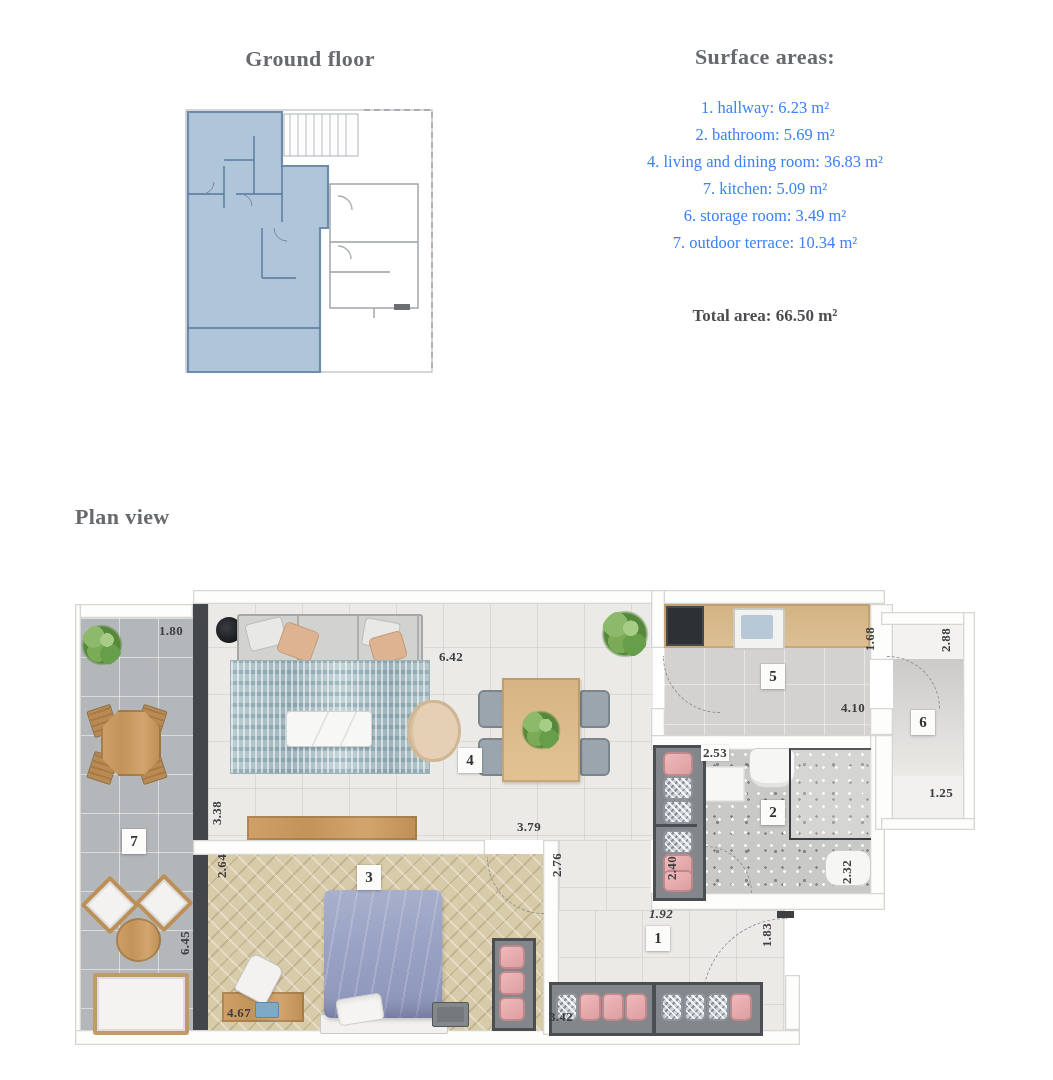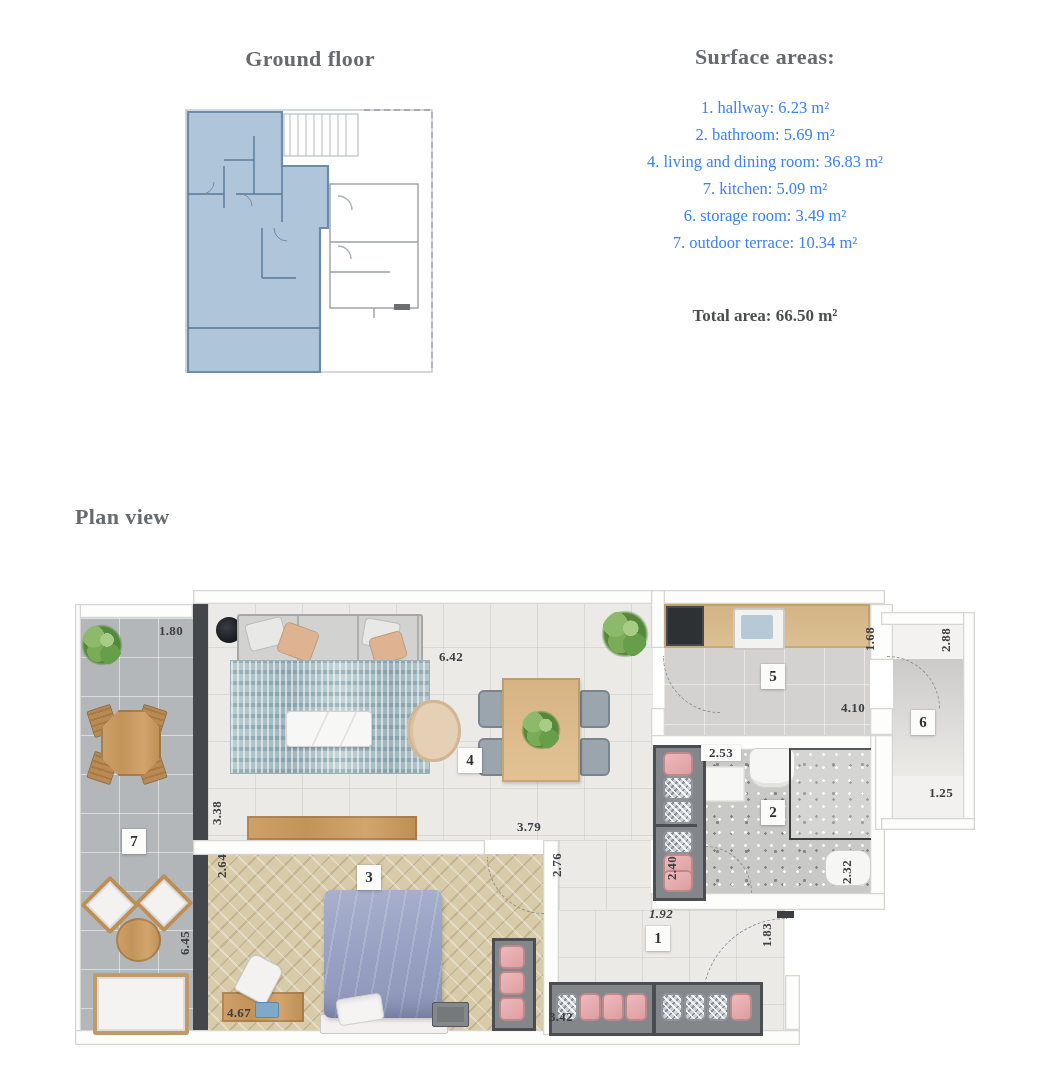--- a/index.html
+++ b/index.html
@@ -40,21 +40,21 @@
   .wall{background:#fdfdfc;box-shadow:inset 0 0 0 1.3px #d6d6d3;}
   .wall-dark{background:#43474b;}
 
   .arc{position:absolute;}
   .arc.tl{border-top:1.6px dashed #8d9196;border-left:1.6px dashed #8d9196;border-top-left-radius:100%;}
   .arc.tr{border-top:1.6px dashed #8d9196;border-right:1.6px dashed #8d9196;border-top-right-radius:100%;}
   .arc.bl{border-bottom:1.6px dashed #8d9196;border-left:1.6px dashed #8d9196;border-bottom-left-radius:100%;}
 
   .dim{position:absolute;font-size:13px;font-weight:bold;color:#3c3e41;letter-spacing:.3px;white-space:nowrap;text-align:center;width:36px;}
   .dim.v{transform:rotate(-90deg);transform-origin:center;}
-  .dim.boxed{background:#fcfcfb;box-shadow:0 0 2px rgba(0,0,0,.18);width:40px;}
+  .dim.boxed{background:#fcfcfb;box-shadow:0 0 2px rgba(0,0,0,.18);width:28px;}
 
   .rlabel{position:absolute;width:24px;height:25px;background:#fbfbfa;
     box-shadow:0 0 0 1px rgba(0,0,0,.05),0 1px 3px rgba(0,0,0,.22);
     font-size:15px;font-weight:bold;color:#2e3033;display:flex;align-items:center;justify-content:center;}
 
   
   .plant{border-radius:50%;
     background:radial-gradient(circle at 62% 38%,#a6cc86 0 18%,transparent 19%),
       radial-gradient(circle at 30% 30%,#8cba6a 0 26%,transparent 27%),
       radial-gradient(circle at 70% 72%,#679e49 0 24%,transparent 25%),

